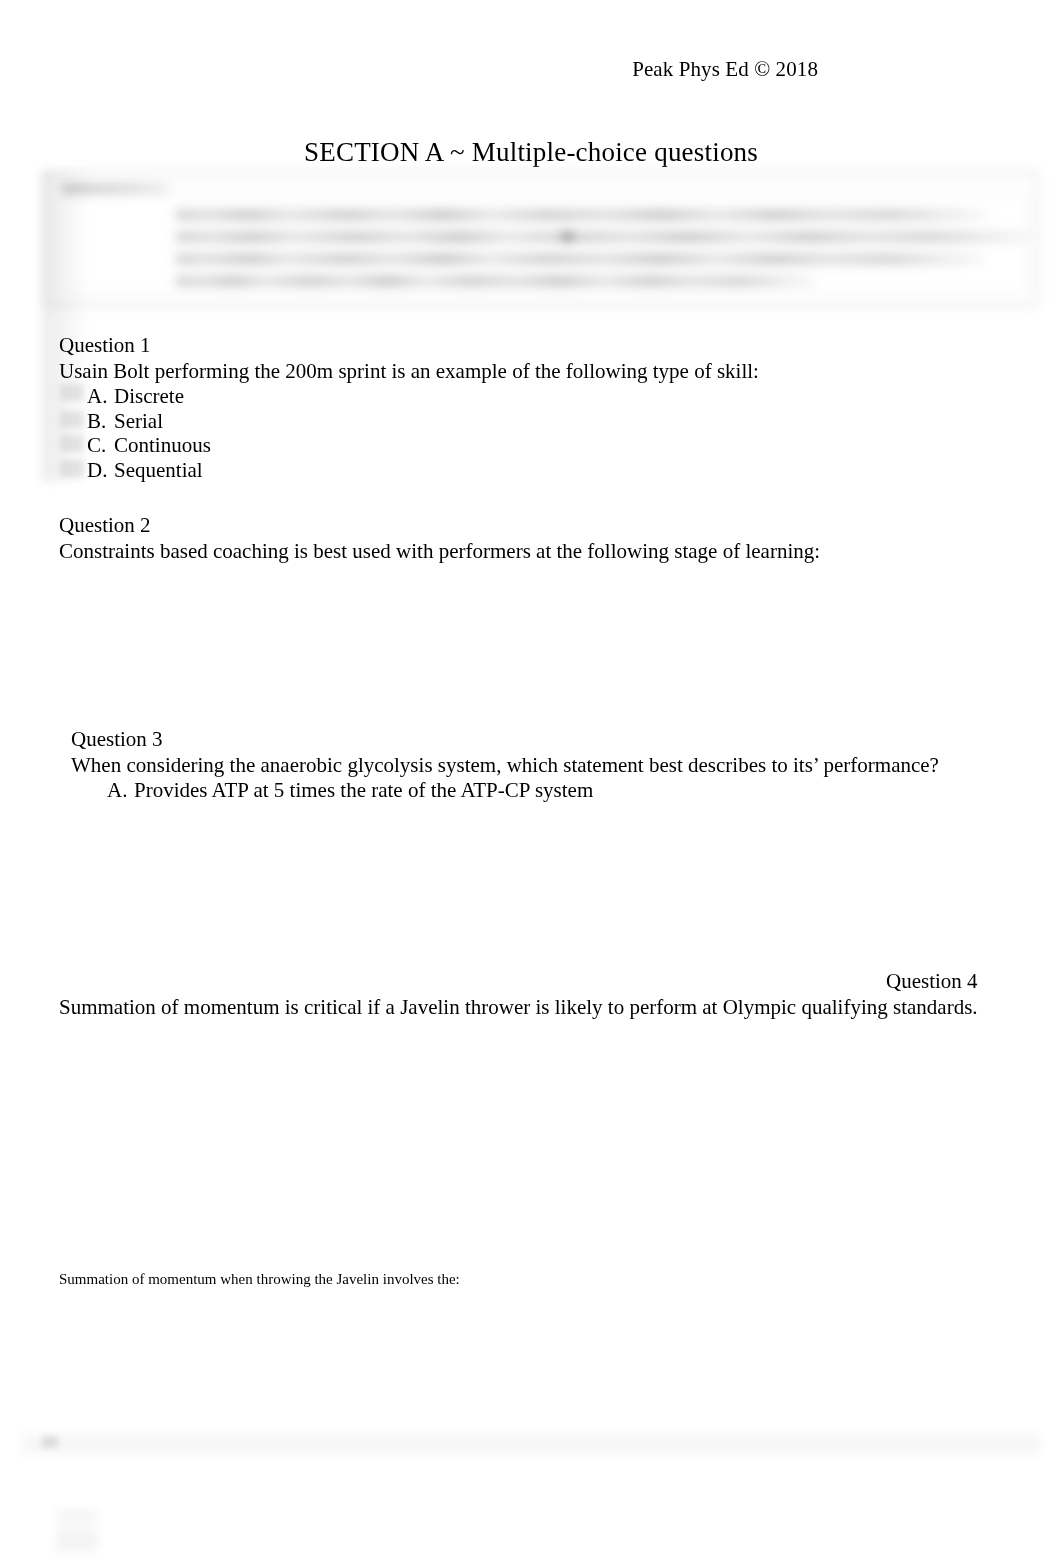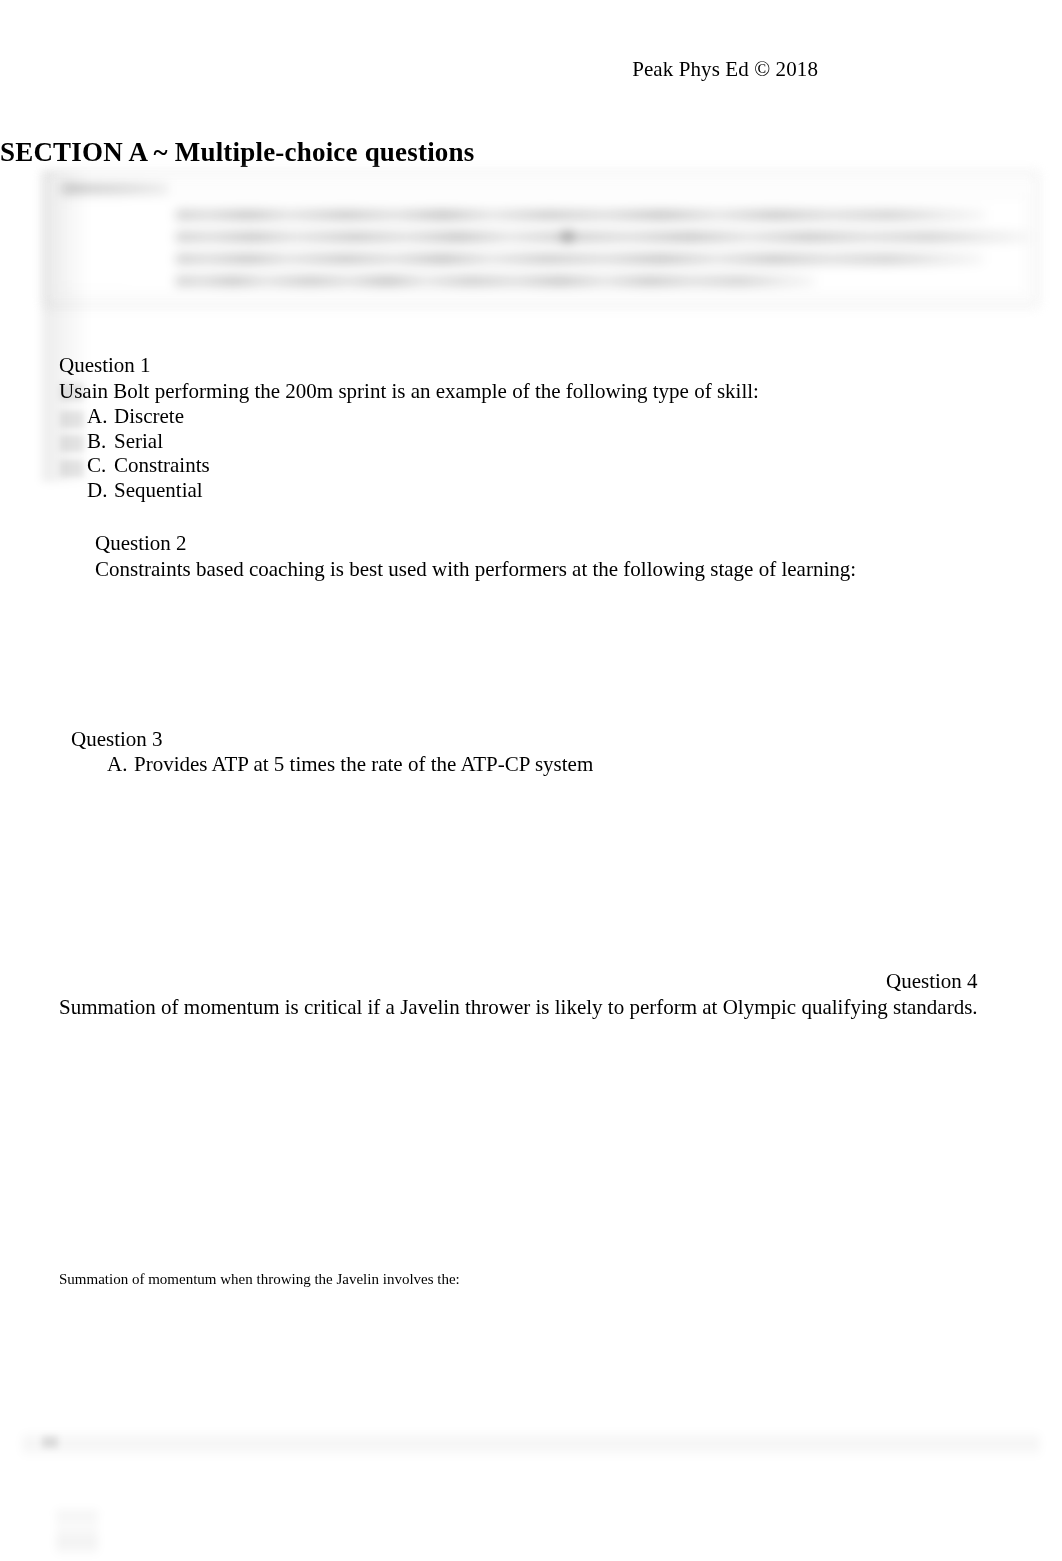--- a/index.html
+++ b/index.html
@@ -35,25 +35,24 @@
     text-align: right;
     white-space: nowrap;
   }
 
   
   .section-title {
     position: absolute;
     top: 136px;
     left: 0;
     width: 1062px;
-    text-align: left;
+    text-align: center;
     font-size: 27px;
     line-height: 33px;
     letter-spacing: 0.2px;
-    font-weight: bold;
   }
 
   
   .instruction-box {
     position: absolute;
     left: 44px;
     top: 170px;
     width: 994px;
     height: 138px;
     filter: blur(5.5px);
@@ -172,22 +171,22 @@
     display: flex;
   }
   .opt-letter {
     display: inline-block;
     width: 27px;
     flex: 0 0 27px;
   }
   .opt-indent-1 { padding-left: 28px; }
   .opt-indent-2 { padding-left: 36px; }
 
-  .q1 { top: 332px; margin-top: 20px; }
-  .q2 { top: 530px; margin-left: 36px; }
+  .q1 { top: 332px; }
+  .q2 { top: 512px; }
   .q3 { top: 726px; margin-left: 12px; }
   .q4 { top: 968px; text-align: right; }
   .standalone-line {
     position: absolute;
     left: 59px;
     top: 1266px;
     font-size: 15px;
     line-height: 26px;
     white-space: nowrap;
   }
@@ -256,36 +255,37 @@
       <li class="opt opt-indent-1">
         <span class="opt-letter">A.</span>
         <span>Discrete</span>
       </li>
       <li class="opt opt-indent-1">
         <span class="opt-letter">B.</span>
         <span>Serial</span>
       </li>
       <li class="opt opt-indent-1">
         <span class="opt-letter">C.</span>
-        <span>Constraints</span>
+        <span>Continuous</span>
       </li>
       <li class="opt opt-indent-1">
         <span class="opt-letter">D.</span>
         <span>Sequential</span>
       </li>
     </ul>
   </div>
 
   <div class="qblock q2">
     <div class="q-label">Question 2</div>
     <div class="q-stem">Constraints based coaching is best used with performers at the following stage of learning:</div>
   </div>
 
   <div class="qblock q3">
     <div class="q-label">Question 3</div>
+    <div class="q-stem">When considering the anaerobic glycolysis system, which statement best describes to its’ performance?</div>
     <ul class="opt-list">
       <li class="opt opt-indent-2">
         <span class="opt-letter">A.</span>
         <span>Provides ATP at 5 times the rate of the ATP-CP system</span>
       </li>
     </ul>
   </div>
 
   <div class="qblock q4">
     <div class="q-label">Question 4</div>

